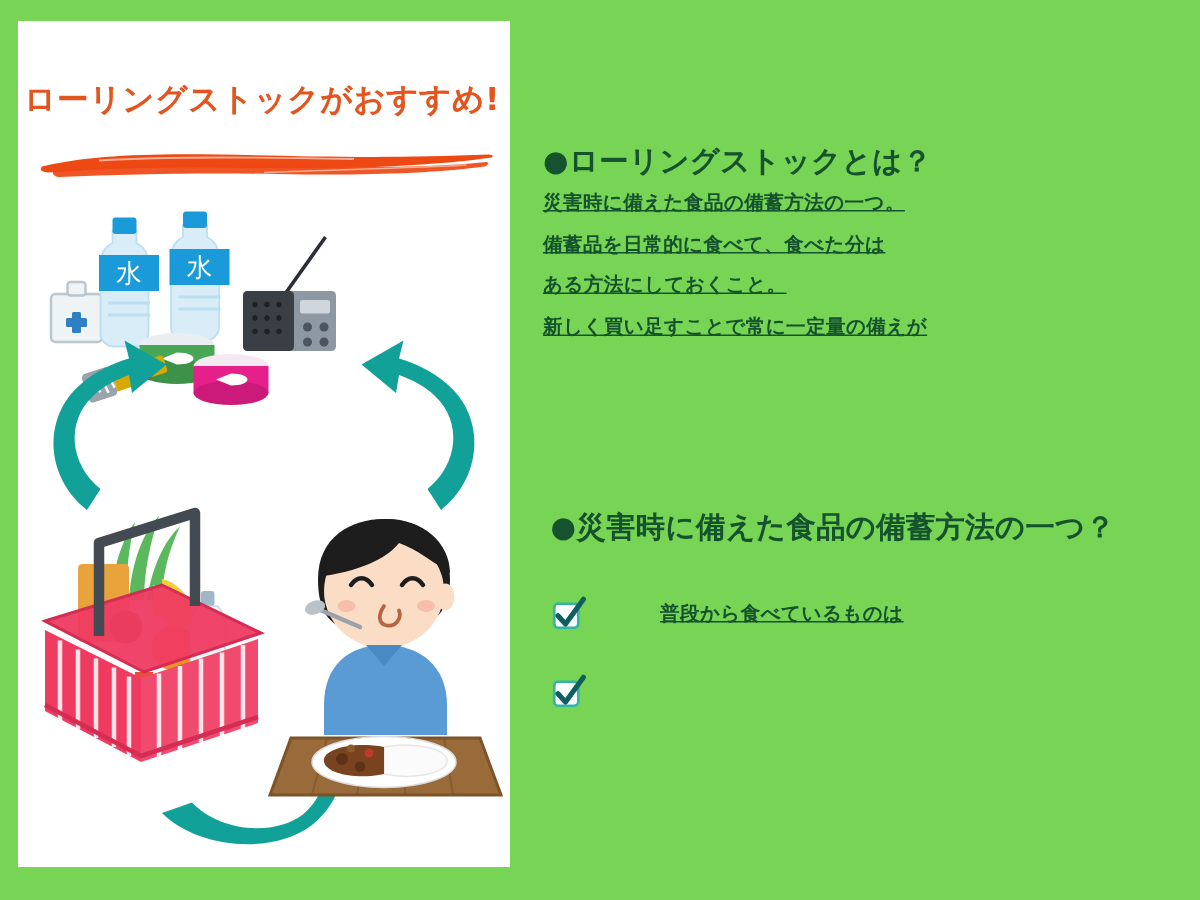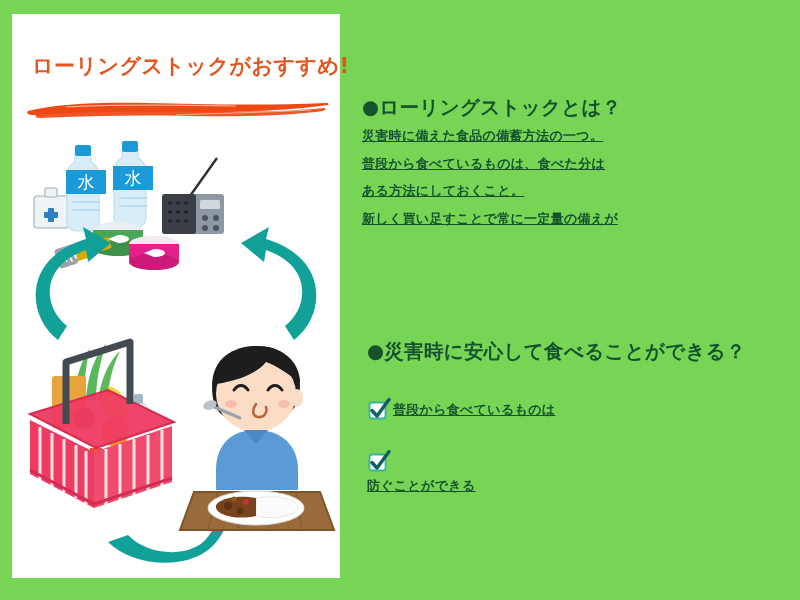--- a/index.html
+++ b/index.html
@@ -10,21 +10,21 @@
   }
   #stage{position:relative;width:800px;height:600px;}
 
   
   .panel{
     position:absolute;left:12px;top:14px;width:328px;height:564px;
     background:#ffffff;
   }
 
   .title{
-    position:absolute;left:20px;top:38px;width:300px;
+    position:absolute;left:4px;top:38px;width:300px;
     color:#e2551f;
     font-size:21px;font-weight:bold;letter-spacing:0.5px;
     white-space:nowrap;
   }
   .brush{
     position:absolute;left:14px;top:84px;width:305px;height:22px;
   }
 
   
   .illu{position:absolute;left:0;top:104px;width:328px;height:460px;}
@@ -41,21 +41,21 @@
     font-size:13px;font-weight:bold;line-height:27.5px;
     letter-spacing:0.3px;white-space:nowrap;text-decoration:underline;
   }
   .headline{
     font-size:19.5px;font-weight:bold;line-height:28px;
     letter-spacing:0.3px;white-space:nowrap;
   }
   .merit-head{margin-bottom:30px;}
   .bulletitem{position:relative;margin-bottom:24px;}
   .bulletitem .line{padding-left:0;}
-  .bulletitem .first{display:flex;align-items:flex-start;}
+  .bulletitem .first{display:flex;align-items:flex-start;gap:47px;}
   .cbx{
     flex:0 0 auto;width:24px;height:24px;position:relative;
     margin-right:2px;top:1px;
   }
   .bulletitem .first .line{white-space:nowrap;}
 </style>
 </head>
 <body>
 
 <div id="stage">
@@ -282,27 +282,27 @@
         </g>
       </svg>
     </div>
   </div>
 
   <div class="textcol">
 
     <div class="blockA">
       <div class="headline">●ローリングストックとは？</div>
       <div class="line">災害時に備えた食品の備蓄方法の一つ。</div>
-      <div class="line">普段から食べているものは、食べた分は</div>
+      <div class="line">備蓄品を日常的に食べて、食べた分は</div>
       <div class="line">ある方法にしておくこと。</div>
       <div class="line">新しく買い足すことで常に一定量の備えが</div>
     </div>
 
     <div class="blockB">
-      <div class="headline merit-head">●災害時に安心して食べることができる？</div>
+      <div class="headline merit-head">●災害時に備えた食品の備蓄方法の一つ？</div>
 
       <div class="bulletitem">
         <div class="first">
           <span class="cbx">
             <svg width="24" height="24" viewBox="0 0 24 24">
               <rect x="2.5" y="5.5" width="16" height="16" rx="2.5" fill="#ffffff" stroke="#33b5a6" stroke-width="1.8"></rect>
               <path d="M5,13.5 L10,19 L22,2.5" stroke="#0f5f62" stroke-width="3.4" fill="none" stroke-linecap="round" stroke-linejoin="round"></path>
             </svg>
           </span>
           <span class="line">普段から食べているものは</span>
@@ -311,17 +311,16 @@
 
       <div class="bulletitem">
         <div class="first">
           <span class="cbx">
             <svg width="24" height="24" viewBox="0 0 24 24">
               <rect x="2.5" y="5.5" width="16" height="16" rx="2.5" fill="#ffffff" stroke="#33b5a6" stroke-width="1.8"></rect>
               <path d="M5,13.5 L10,19 L22,2.5" stroke="#0f5f62" stroke-width="3.4" fill="none" stroke-linecap="round" stroke-linejoin="round"></path>
             </svg>
           </span>
         </div>
-        <div class="line">防ぐことができる</div>
       </div>
     </div>
   </div>
 </div>
 
 </body></html>

